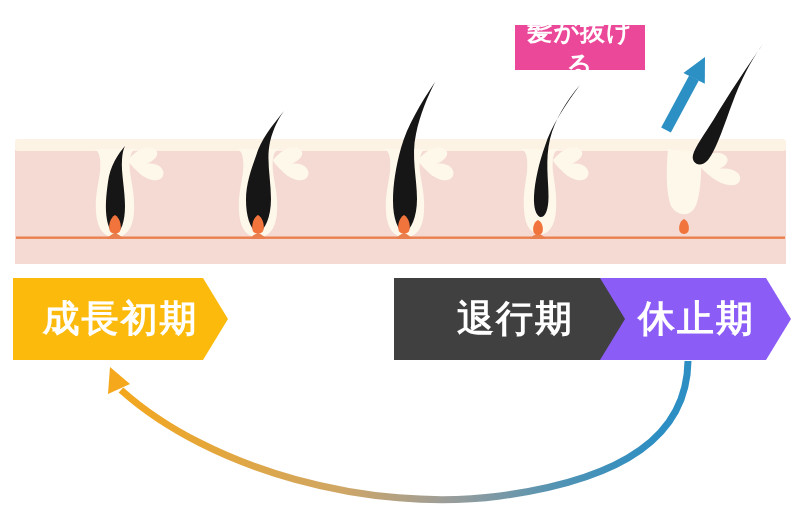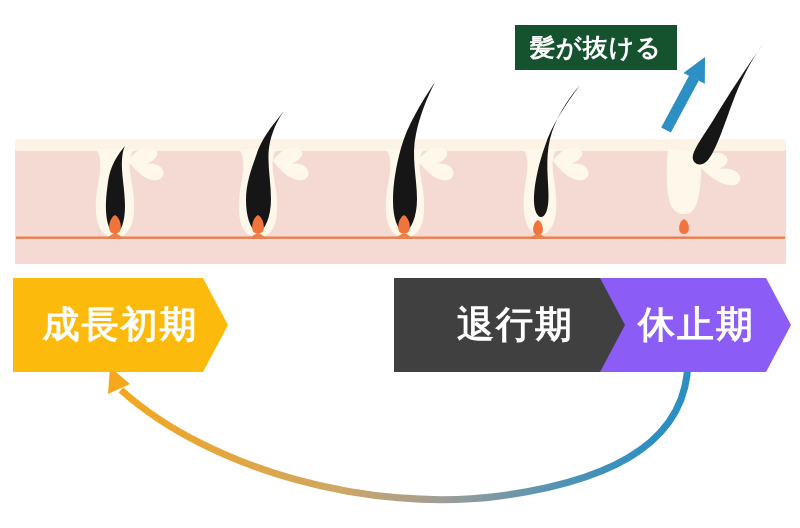--- a/index.html
+++ b/index.html
@@ -13,35 +13,35 @@
   }
   #illustration {
     position: absolute;
     left: 0; top: 0;
     width: 800px; height: 528px;
   }
   
   .callout {
     position: absolute;
     left: 515px; top: 25px;
-    width: 162px; height: 45px;
-    background: #14532d;
+    width: 130px; height: 45px;
+    background: #ec4899;
     color: #ffffff;
     display: flex;
     align-items: center;
     justify-content: center;
     font-size: 25px;
     font-weight: bold;
     letter-spacing: 1px;
     text-align: center;
   }
   
   .banner { position: absolute; left: 0; top: 278px; width: 800px; height: 82px; }
   .seg {
-    position: absolute; top: 0; height: 94px;
+    position: absolute; top: 0; height: 82px;
     display: flex; align-items: center; justify-content: center;
     color: #ffffff; font-size: 37px; font-weight: bold;
     letter-spacing: 2px;
     clip-path: polygon(0 0, calc(100% - 25px) 0, 100% 50%, calc(100% - 25px) 100%, 0 100%);
   }
   .seg1 { left: 13px;  width: 215px; background: #FBBA0C; z-index: 4; }
   .seg2 { left: 203px; width: 216px; background: #E1762C; z-index: 3; padding-left: 8px; }
   .seg3 { left: 394px; width: 219px; background: #404040; z-index: 2; padding-left: 12px; }
   .seg4 { left: 588px; width: 189px; background: #8b5cf6; z-index: 1; padding-left: 14px; }
 </style>

